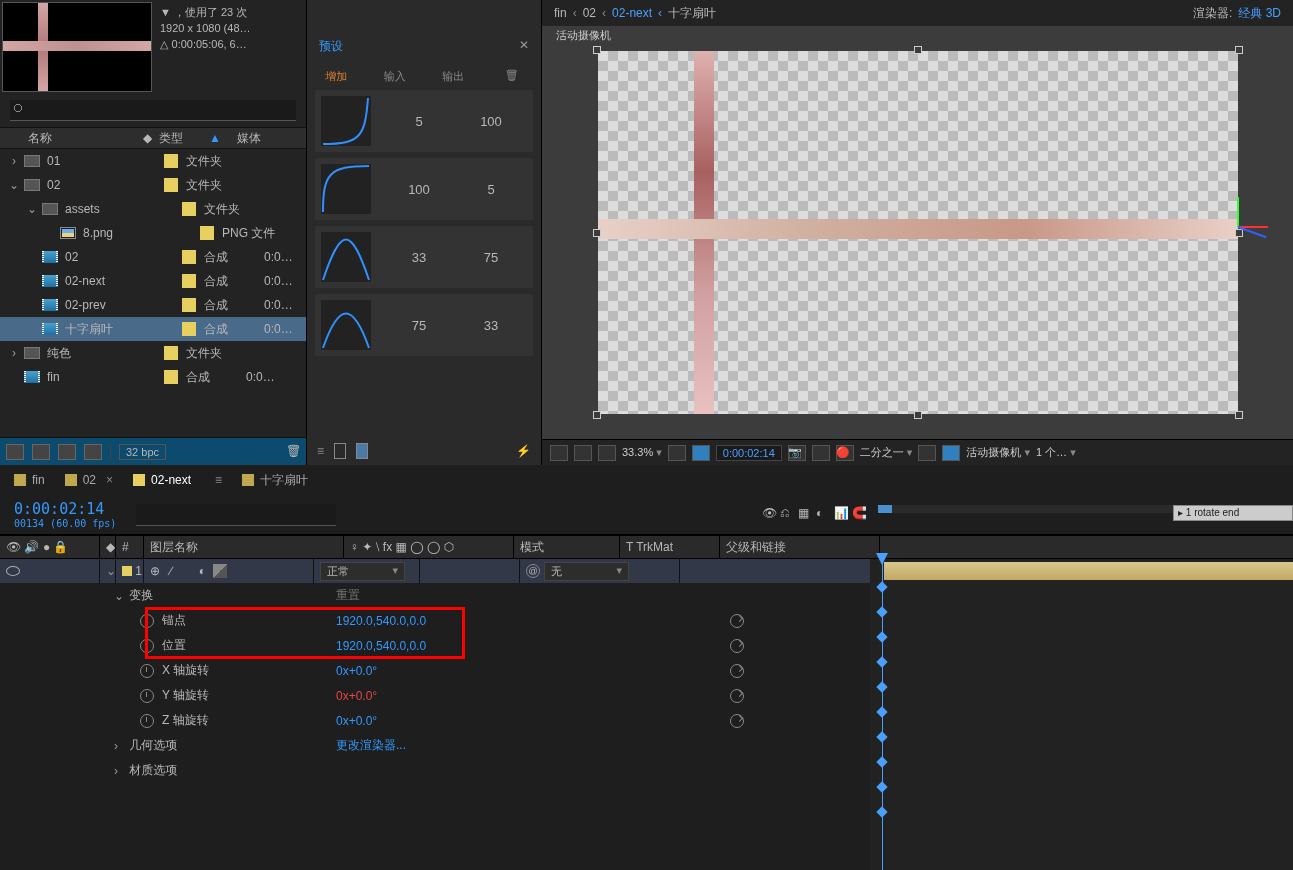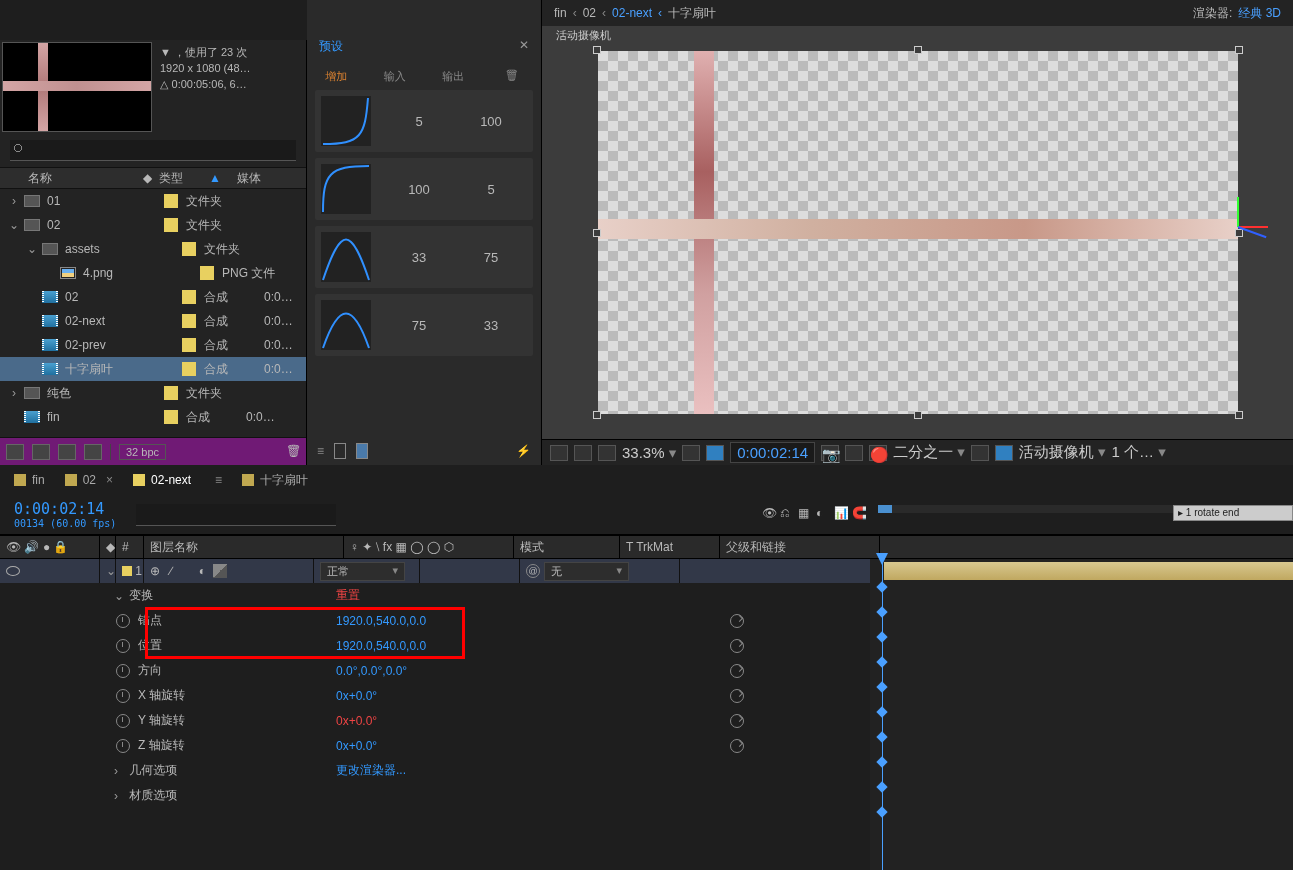--- a/index.html
+++ b/index.html
@@ -1,18 +1,18 @@
 <!DOCTYPE html>
 <html><head>
 <meta charset="utf-8">
 <style>
 * { margin:0; padding:0; box-sizing:border-box; }
 body { background:#1e1e1e; color:#b8b8b8; font-family:"Microsoft YaHei",Arial,sans-serif; font-size:12px; overflow:hidden; width:1293px; height:870px; position:relative; }
 .top-row { display:flex; height:465px; }
-.project-panel { width:307px; background:#232323; display:flex; flex-direction:column; border-right:1px solid #000;margin-top:40px;}
+.project-panel { width:307px; background:#232323; display:flex; flex-direction:column; border-right:1px solid #000;}
 .thumb-area { display:flex; padding:2px; height:94px;}
 .thumb-box { width:150px; height:90px; background:#000; border:1px solid #555; position:relative; margin-right:8px;}
 .thumb-box .vbar{position:absolute;left:35px;top:0;width:10px;height:100%;background:linear-gradient(#d4a5a5,#b07878,#d4a5a5);}
 .thumb-box .hbar{position:absolute;top:38px;left:0;height:10px;width:100%;background:linear-gradient(90deg,#d4a5a5,#c09090,#d4a5a5);}
 .thumb-info { flex:1; line-height:16px; font-size:11px; padding-top:2px;}
 .search { margin:6px 10px; }
 .search input { width:100%; background:#1a1a1a; border:none; border-bottom:1px solid #555; color:#ccc; padding:3px 20px; font-size:12px; background-image:radial-gradient(circle at 8px 8px,transparent 3px,#888 3px,#888 4px,transparent 4px);}
 .proj-header { display:flex; background:#2d2d2d; border-top:1px solid #111; border-bottom:1px solid #111; height:22px; align-items:center; padding-left:20px;}
 .proj-header span{ padding:0 8px;}
 .tag-icon{width:14px;height:14px;display:inline-block;}
@@ -25,21 +25,21 @@
 .folder-ico{background:#555;border:1px solid #777;}
 .comp-ico{background:linear-gradient(#4aa0d0,#2070a0);position:relative;}
 .comp-ico::before,.comp-ico::after{content:"";position:absolute;top:0;width:2px;height:100%;background:repeating-linear-gradient(#fff 0 1px,transparent 1px 2px);}
 .comp-ico::before{left:0;}.comp-ico::after{right:0;}
 .png-ico{background:#222;border:1px solid #888;position:relative;}
 .png-ico::after{content:"";position:absolute;top:1px;left:1px;right:1px;bottom:1px;border-top:4px solid #6ab0f0;border-bottom:4px solid #f0d080;}
 .swatch{width:14px;height:14px;background:#e8d060;display:inline-block;margin-right:8px;flex-shrink:0;}
 .col-name{width:120px;padding-left:3px;}
 .col-type{width:60px;}
 .col-media{flex:1;}
-.proj-footer{height:28px;background:#701a75;display:flex;align-items:center;border-top:1px solid #111;padding:0 6px;gap:8px;}
+.proj-footer{height:28px;background:#0c4a6e;display:flex;align-items:center;border-top:1px solid #111;padding:0 6px;gap:8px;}
 .proj-footer .fbtn{width:18px;height:16px;background:#444;border:1px solid #666;}
 .bpc-box{border:1px solid #555;padding:1px 6px;font-size:11px;}
 .trash-ico{width:14px;height:16px;}
 
 .middle-panel{ width:235px; background:#2a2a2a; border-right:1px solid #000;display:flex;flex-direction:column;}
 .preset-hdr{display:flex;justify-content:space-between;padding:8px 12px;color:#3399ff;}
 .preset-hdr .x{color:#999;cursor:pointer;}
 .curve-hdr{display:flex;padding:6px 0;}
 .curve-hdr div{flex:1;text-align:center;font-size:11px;color:#888;}
 .curve-hdr div.active{color:#d88030;}
@@ -66,21 +66,21 @@
 .canvas .hslice{position:absolute;top:168px;left:0;height:20px;width:100%;background:linear-gradient(90deg,#e8d0c8,#d0b0a0,#c89888,#e8d0c8);}
 .canvas .handle{position:absolute;width:8px;height:8px;background:#3c3c3c;border:1px solid #ccc;}
 .h-tl{top:-5px;left:-5px;}.h-tr{top:-5px;right:-5px;}.h-bl{bottom:-5px;left:-5px;}.h-br{bottom:-5px;right:-5px;}
 .h-tm{top:-5px;left:50%;margin-left:-4px;}.h-bm{bottom:-5px;left:50%;margin-left:-4px;}
 .h-ml{left:-5px;top:50%;margin-top:-4px;}.h-mr{right:-5px;top:50%;margin-top:-4px;}
 .axis-gizmo{position:absolute;right:0;top:175px;}
 .axis-gizmo .ax{position:absolute;width:30px;height:2px;}
 .ax-x{background:#ff3030;transform-origin:left;}
 .ax-y{background:#30ff30;transform:rotate(-90deg);transform-origin:left;}
 .ax-z{background:#3060ff;transform:rotate(20deg);transform-origin:left;width:18px;}
-.comp-footer{height:26px;background:#232323;border-top:1px solid #000;display:flex;align-items:center;padding:0 8px;gap:6px;font-size:15px;}
+.comp-footer{height:26px;background:#232323;border-top:1px solid #000;display:flex;align-items:center;padding:0 8px;gap:6px;font-size:11px;}
 .cf-btn{width:18px;height:16px;border:1px solid #555;background:#333;}
 .cf-btn.on{background:#3080c0;color:#fff;}
 .cf-dd{color:#ccc;cursor:pointer;}
 .cf-dd::after{content:" ▾";color:#888;}
 .tc-box{background:#1a1a1a;border:1px solid #444;padding:1px 6px;color:#4aa0ff;}
 
 .bottom-panel{position:absolute;left:0;top:465px;right:0;bottom:0;background:#1e1e1e;display:flex;flex-direction:column;}
 .tl-tabs{height:30px;display:flex;align-items:center;padding:0 14px;gap:20px;}
 .tl-tab{display:flex;align-items:center;gap:6px;color:#aaa;cursor:pointer;}
 .tl-tab .sw{width:12px;height:12px;background:#c0a850;}
@@ -114,21 +114,21 @@
 .tl-body{flex:1;display:flex;position:relative;}
 .tl-props{width:870px;}
 .tl-track{flex:1;position:relative;background:#222;}
 .playhead{position:absolute;left:12px;top:0;width:1px;height:100%;background:#4aa0ff;z-index:3;}
 .playhead::before{content:"";position:absolute;top:-6px;left:-6px;width:12px;height:12px;background:#4aa0ff;clip-path:polygon(0 0,100% 0,50% 100%);}
 .layer-row{height:24px;display:flex;align-items:center;}
 .layer-row.main{background:#323848;}
 .layer-row .sec{border-right:1px solid #111;height:100%;display:flex;align-items:center;padding:0 6px;}
 .twirl{width:12px;color:#999;cursor:pointer;}
 .eye{width:14px;height:10px;border:1px solid #aaa;border-radius:50%;margin-right:6px;}
-.prop-row{height:25px;display:flex;align-items:center;padding-left:86px;position:relative;}
+.prop-row{height:25px;display:flex;align-items:center;padding-left:110px;position:relative;}
 .prop-row .stopwatch{width:14px;height:14px;border:1px solid #888;border-radius:50%;margin-right:8px;display:inline-block;position:relative;}
 .prop-row .stopwatch::after{content:"";position:absolute;left:5px;top:2px;width:1px;height:5px;background:#888;}
 .prop-row .pname{width:170px;}
 .prop-row .pval{color:#3399ff;position:absolute;left:336px;}
 .prop-row .pval.red{color:#ee4444;}
 .expr-ico{position:absolute;left:730px;width:14px;height:14px;border:1px solid #888;border-radius:50%;}
 .expr-ico::after{content:"";position:absolute;left:6px;top:1px;width:4px;height:4px;border:1px solid #888;border-left:none;border-bottom:none;transform:rotate(45deg);}
 .link-line{position:absolute;left:336px;color:#ccc;}
 .highlight-box{position:absolute;border:3px solid #ff0000;pointer-events:none;z-index:5;}
 .key-diamond{position:absolute;width:8px;height:8px;background:#4aa0ff;transform:rotate(45deg);left:8px;}
@@ -191,21 +191,21 @@
           <span class="ico folder-ico"></span>
           <span class="col-name">assets</span>
           <span class="swatch"></span>
           <span class="col-type">文件夹</span>
           <span class="col-media"></span>
         </div>
         <div class="tree-row">
           <span style="width:40px"></span>
           <span class="tw"></span>
           <span class="ico png-ico"></span>
-          <span class="col-name">4.png</span>
+          <span class="col-name">8.png</span>
           <span class="swatch"></span>
           <span class="col-type">PNG 文件</span>
           <span class="col-media"></span>
         </div>
         <div class="tree-row">
           <span style="width:22px"></span>
           <span class="tw"></span>
           <span class="ico comp-ico"></span>
           <span class="col-name">02</span>
           <span class="swatch"></span>
@@ -454,47 +454,40 @@
             <div class="mode-dd">正常</div>
           </div>
        <div class="sec sec-trk"></div>
        <div class="sec sec-parent">
             <span class="at-ico">@</span>
             <div class="parent-dd">无</div>
           </div>
      </div>
      <div class="prop-row" style="padding-left:114px">
        <span class="twirl">⌄</span>&nbsp;<span>变换</span>
-       <span class="link-line" style="color:#ef4444">重置</span>
+       <span class="link-line" style="color:#737373">重置</span>
      </div>
      <div id="prop-rows">
           <div class="prop-row">
             <span style="width:30px"></span>
             <span class="stopwatch"></span>
             <span class="pname">锚点</span>
             <span class="pval">1920.0,540.0,0.0</span>
             <span class="expr-ico"></span>
           </div>
           <div class="prop-row">
             <span style="width:30px"></span>
             <span class="stopwatch"></span>
             <span class="pname">位置</span>
             <span class="pval">1920.0,540.0,0.0</span>
             <span class="expr-ico"></span>
           </div>
           <div class="prop-row">
             <span style="width:30px"></span>
             <span class="stopwatch"></span>
-            <span class="pname">方向</span>
-            <span class="pval">0.0°,0.0°,0.0°</span>
-            <span class="expr-ico"></span>
-          </div>
-          <div class="prop-row">
-            <span style="width:30px"></span>
-            <span class="stopwatch"></span>
             <span class="pname">X 轴旋转</span>
             <span class="pval">0x+0.0°</span>
             <span class="expr-ico"></span>
           </div>
           <div class="prop-row">
             <span style="width:30px"></span>
             <span class="stopwatch"></span>
             <span class="pname">Y 轴旋转</span>
             <span class="pval red">0x+0.0°</span>
             <span class="expr-ico"></span>

